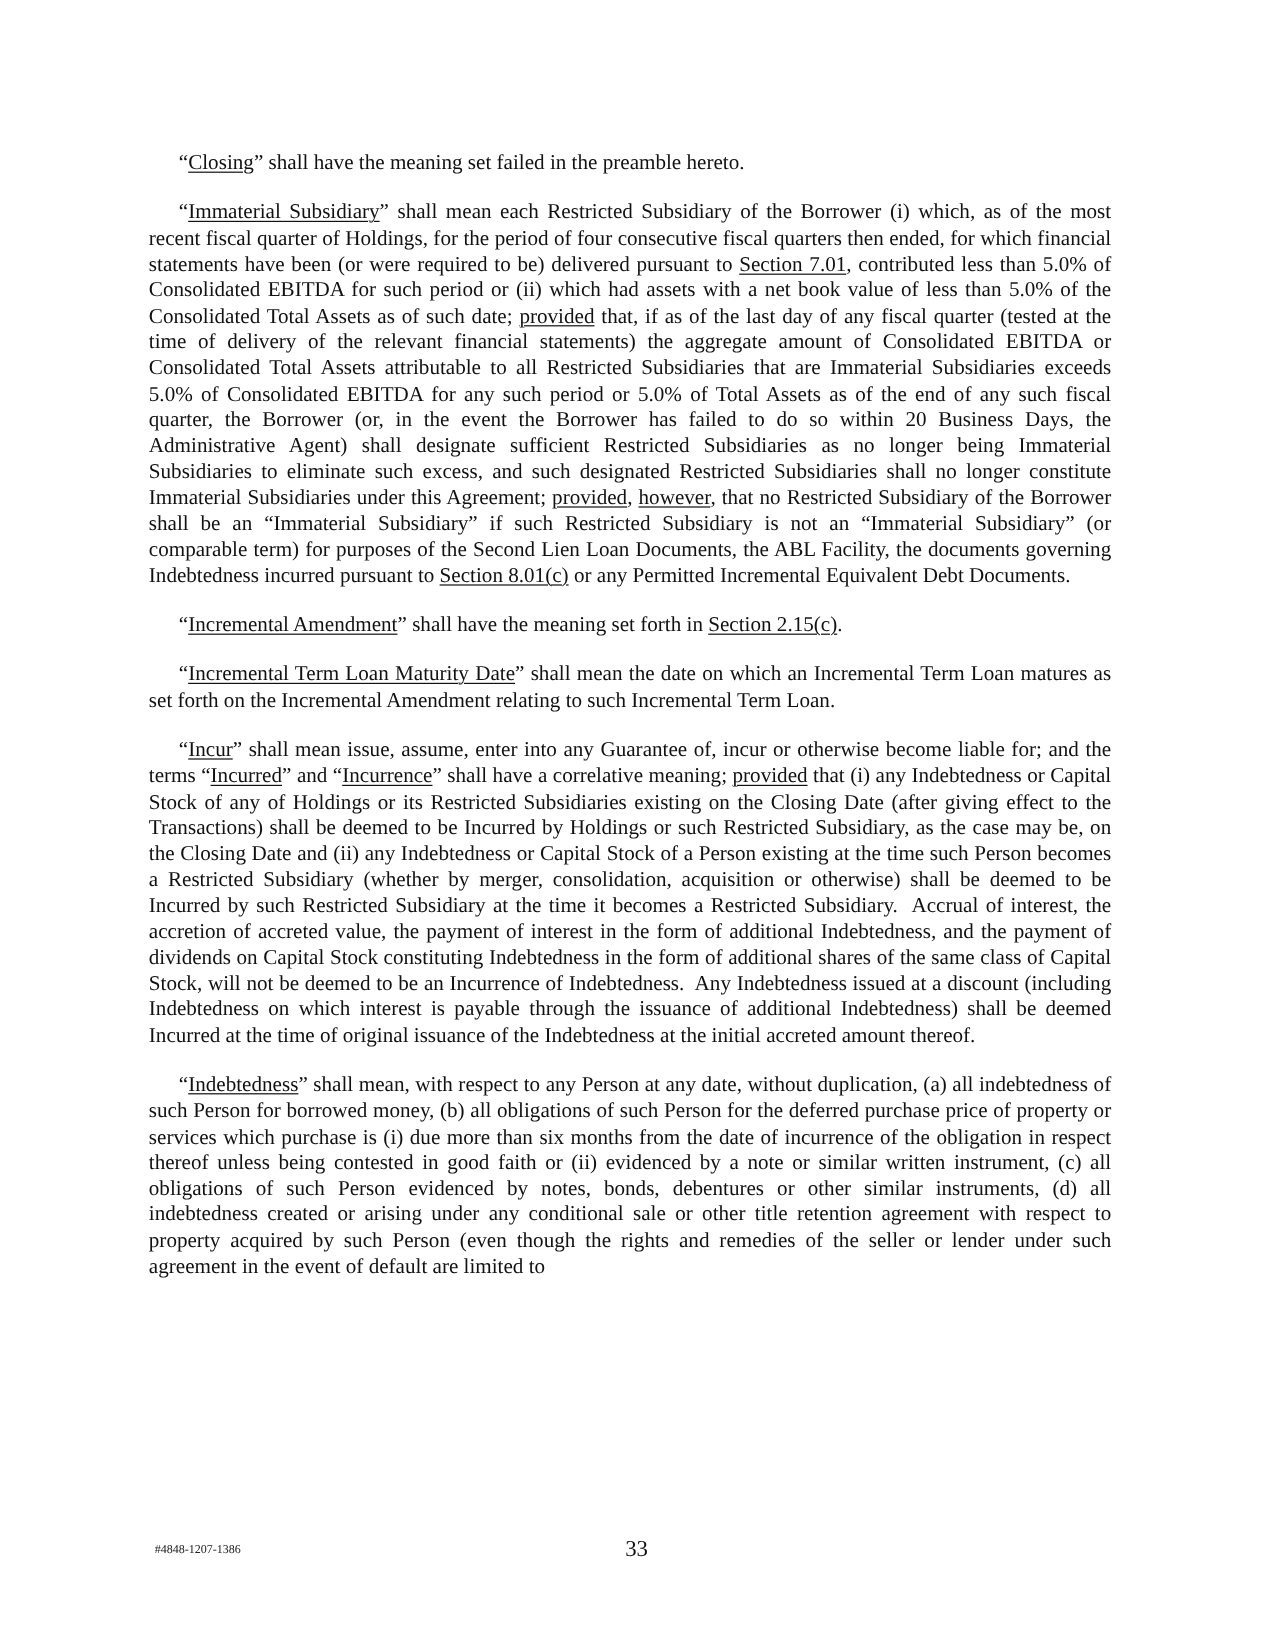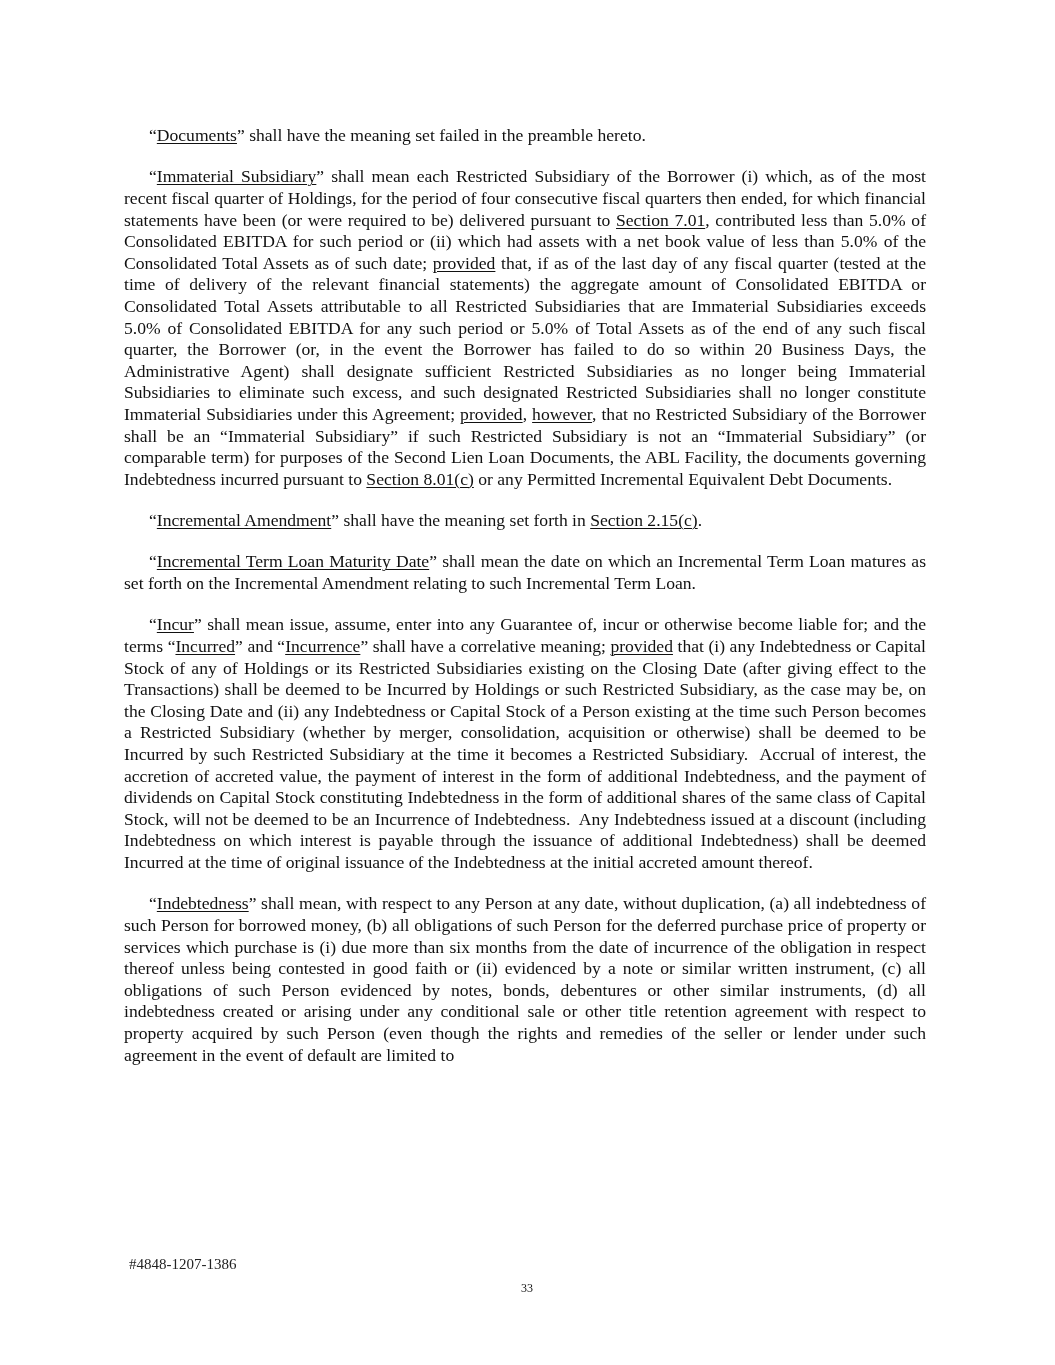--- a/index.html
+++ b/index.html
@@ -32,39 +32,39 @@
       text-align: left;
     }
     .u {
       text-decoration: underline;
       text-underline-offset: 2px;
       text-decoration-thickness: 1px;
     }
     .footer-id {
       position: absolute;
       left: 129px;
-      top: 1256px;
-      font-size: 15px;
+      top: 1286px;
+      font-size: 10px;
       font-family: "Liberation Serif", "DejaVu Serif", serif;
       color: #222;
     }
     .page-number {
       position: absolute;
       left: 521px;
       top: 1281px;
-      font-size: 12px;
+      font-size: 19px;
       font-family: "Liberation Serif", "DejaVu Serif", serif;
       color: #111;
     }
   </style>
 </head>
 <body>
 
 <div class="page">
-  <p class="para single"><span>“</span><span class="u">Documents</span><span>” shall have the meaning set failed in the preamble hereto.</span></p>
+  <p class="para single"><span>“</span><span class="u">Closing</span><span>” shall have the meaning set failed in the preamble hereto.</span></p>
   <p class="para"><span>“</span><span class="u">Immaterial Subsidiary</span><span>” shall mean each Restricted Subsidiary of the Borrower (i) which, as of the most recent fiscal quarter of Holdings, for the period of four consecutive fiscal quarters then ended, for which financial statements have been (or were required to be) delivered pursuant to </span><span class="u">Section 7.01</span><span>, contributed less than 5.0% of Consolidated EBITDA for such period or (ii) which had assets with a net book value of less than 5.0% of the Consolidated Total Assets as of such date; </span><span class="u">provided</span><span> that, if as of the last day of any fiscal quarter (tested at the time of delivery of the relevant financial statements) the aggregate amount of Consolidated EBITDA or Consolidated Total Assets attributable to all Restricted Subsidiaries that are Immaterial Subsidiaries exceeds 5.0% of Consolidated EBITDA for any such period or 5.0% of Total Assets as of the end of any such fiscal quarter, the Borrower (or, in the event the Borrower has failed to do so within 20 Business Days, the Administrative Agent) shall designate sufficient Restricted Subsidiaries as no longer being Immaterial Subsidiaries to eliminate such excess, and such designated Restricted Subsidiaries shall no longer constitute Immaterial Subsidiaries under this Agreement; </span><span class="u">provided</span><span>, </span><span class="u">however</span><span>, that no Restricted Subsidiary of the Borrower shall be an “Immaterial Subsidiary” if such Restricted Subsidiary is not an “Immaterial Subsidiary” (or comparable term) for purposes of the Second Lien Loan Documents, the ABL Facility, the documents governing Indebtedness incurred pursuant to </span><span class="u">Section 8.01(c)</span><span> or any Permitted Incremental Equivalent Debt Documents.</span></p>
   <p class="para single"><span>“</span><span class="u">Incremental Amendment</span><span>” shall have the meaning set forth in </span><span class="u">Section 2.15(c)</span><span>.</span></p>
   <p class="para"><span>“</span><span class="u">Incremental Term Loan Maturity Date</span><span>” shall mean the date on which an Incremental Term Loan matures as set forth on the Incremental Amendment relating to such Incremental Term Loan.</span></p>
   <p class="para"><span>“</span><span class="u">Incur</span><span>” shall mean issue, assume, enter into any Guarantee of, incur or otherwise become liable for; and the terms “</span><span class="u">Incurred</span><span>” and “</span><span class="u">Incurrence</span><span>” shall have a correlative meaning; </span><span class="u">provided</span><span> that (i) any Indebtedness or Capital Stock of any of Holdings or its Restricted Subsidiaries existing on the Closing Date (after giving effect to the Transactions) shall be deemed to be Incurred by Holdings or such Restricted Subsidiary, as the case may be, on the Closing Date and (ii) any Indebtedness or Capital Stock of a Person existing at the time such Person becomes a Restricted Subsidiary (whether by merger, consolidation, acquisition or otherwise) shall be deemed to be Incurred by such Restricted Subsidiary at the time it becomes a Restricted Subsidiary.&nbsp; Accrual of interest, the accretion of accreted value, the payment of interest in the form of additional Indebtedness, and the payment of dividends on Capital Stock constituting Indebtedness in the form of additional shares of the same class of Capital Stock, will not be deemed to be an Incurrence of Indebtedness.&nbsp; Any Indebtedness issued at a discount (including Indebtedness on which interest is payable through the issuance of additional Indebtedness) shall be deemed Incurred at the time of original issuance of the Indebtedness at the initial accreted amount thereof.</span></p>
   <p class="para"><span>“</span><span class="u">Indebtedness</span><span>” shall mean, with respect to any Person at any date, without duplication, (a)&nbsp;all indebtedness of such Person for borrowed money, (b)&nbsp;all obligations of such Person for the deferred purchase price of property or services which purchase is (i) due more than six months from the date of incurrence of the obligation in respect thereof unless being contested in good faith or (ii) evidenced by a note or similar written instrument, (c)&nbsp;all obligations of such Person evidenced by notes, bonds, debentures or other similar instruments, (d) all indebtedness created or arising under any conditional sale or other title retention agreement with respect to property acquired by such Person (even though the rights and remedies of the seller or lender under such agreement in the event of default are limited to</span></p>
 </div>
 
 <div class="footer-id">#4848-1207-1386</div>
 <div class="page-number">33</div>
 

